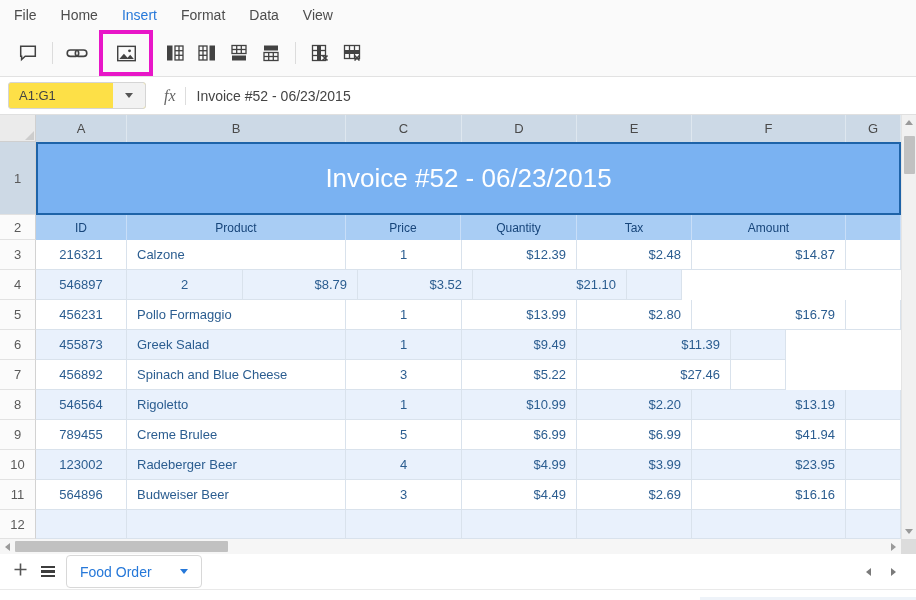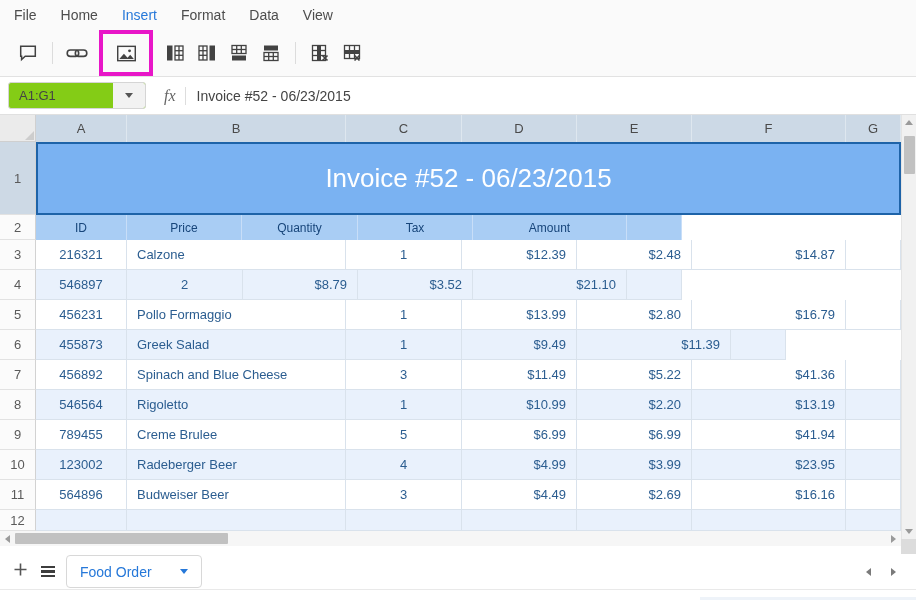--- a/index.html
+++ b/index.html
@@ -13,21 +13,21 @@
 
   
   .toolbar { height:47px; background:#fafafa; border-bottom:1px solid #e2e2e2; display:flex; align-items:center; padding-left:12px; }
   .tb-btn { width:28px; height:28px; display:flex; align-items:center; justify-content:center; margin:0 2px; }
   .tb-sep { width:1px; height:22px; background:#dcdcdc; margin:0 8px; }
   .hl-box { border:4px solid #e816c8; padding:5px 9px; display:flex; align-items:center; justify-content:center; margin:0 6px; }
   .tb-btn svg, .hl-box svg { display:block; }
 
   
   .formulabar { height:38px; background:#fff; border-bottom:1px solid #e0e0e0; display:flex; align-items:center; }
-  .namebox { margin-left:8px; width:138px; height:27px; border:1px solid #d5d5d5; border-radius:3px; display:flex; align-items:stretch; background:#84cc16; overflow:hidden; }
+  .namebox { margin-left:8px; width:138px; height:27px; border:1px solid #d5d5d5; border-radius:3px; display:flex; align-items:stretch; background:#fde047; overflow:hidden; }
   .namebox-text { flex:1; display:flex; align-items:center; padding-left:10px; font-size:13px; color:#444; }
   .namebox-arrow { width:32px; background:#f2f2f2; display:flex; align-items:center; justify-content:center; color:#555; }
   .fx { margin-left:18px; font-family:"Liberation Serif", serif; font-style:italic; font-size:16px; color:#666; }
   .fb-sep { width:1px; height:18px; background:#ddd; margin:0 11px 0 9px; }
   .fb-value { font-size:14px; color:#444; }
 
   
   .grid-area { display:flex; }
   .grid-main { width:901px; }
   .w0{width:91px} .w1{width:219px} .w2{width:116px} .w3{width:115px} .w4{width:115px} .w5{width:154px} .w6{width:55px}
@@ -36,21 +36,21 @@
   .corner-tri { position:absolute; right:1px; bottom:1px; width:0; height:0; border-left:9px solid transparent; border-bottom:9px solid #cdcdcd; }
   .col-header { background:#ccd9e6; border-right:1px solid #dee7ef; display:flex; align-items:center; justify-content:center; font-size:13px; color:#4a4a4a; }
   .row-header { width:36px; background:#fbfbfb; border-right:1px solid #d2d2d2; border-bottom:1px solid #e2e2e2; display:flex; align-items:center; justify-content:center; font-size:13px; color:#5a5a5a; }
   .title-row { display:flex; height:73px; }
   .title-row .row-header { background:#cdd9e5; }
   .merged-title { width:865px; background:#7ab2f2; border:2px solid #1e63a8; display:flex; align-items:center; justify-content:center; color:#fff; font-size:26px; }
   .hrow { display:flex; height:25px; }
   .hcell { background:#a9cdf4; border-right:1px solid #c8def8; display:flex; align-items:center; justify-content:center; font-size:12px; color:#17457a; }
   .grid-row { display:flex; height:30px; background:#fff; }
   .grid-row.striped .cell { background:#e9f1fc; }
-  .grid-row.last-row { height:21px; overflow:hidden; }
+  .grid-row.last-row { height:29px; overflow:hidden; }
   .cell { background:#fff; border-right:1px solid #d9e2ec; border-bottom:1px solid #d9e2ec; display:flex; align-items:center; font-size:13px; color:#2b5d90; }
   .ta-c { justify-content:center; } .ta-l { justify-content:flex-start; padding-left:10px; } .ta-r { justify-content:flex-end; padding-right:10px; }
 
   
   .hscroll { height:15px; width:901px; display:flex; background:#f6f6f6; align-items:center; }
   .h-arrow { width:15px; height:15px; display:flex; align-items:center; justify-content:center; color:#9a9a9a; }
   .h-thumb { width:213px; height:11px; background:#c1c1c1; border-radius:1px; }
   .h-track-rest { flex:1; }
   .v-rail { width:15px; display:flex; flex-direction:column; }
   .vscroll { height:424px; background:#f1f1f1; border-left:1px solid #e4e4e4; display:flex; flex-direction:column; align-items:center; }
@@ -226,20 +226,21 @@
           <div class="col-header w5">F</div>
           <div class="col-header w6">G</div>
         </div>
       <div class="title-row">
         <div class="row-header">1</div>
         <div class="merged-title" style="background: rgb(122, 178, 242); border-color: rgb(30, 99, 168);">Invoice #52 - 06/23/2015</div>
       </div>
       <div class="hrow">
         <div class="row-header">2</div>
       <div class="hcell w0">ID</div>
+          <div class="hcell w1">Product</div>
           <div class="hcell w3">Price</div>
           <div class="hcell w2">Quantity</div>
           <div class="hcell w4">Tax</div>
           <div class="hcell w5">Amount</div>
           <div class="hcell w6"></div>
         </div>
       <div>
           <div class="grid-row">
             <div class="row-header">3</div>
             <div class="cell w0 ta-c">216321</div>
@@ -276,23 +277,22 @@
             <div class="cell w2 ta-c">1</div>
             <div class="cell w3 ta-r">$9.49</div>
             <div class="cell w5 ta-r">$11.39</div>
             <div class="cell w6"></div>
           </div>
           <div class="grid-row">
             <div class="row-header">7</div>
             <div class="cell w0 ta-c">456892</div>
             <div class="cell w1 ta-l">Spinach and Blue Cheese</div>
             <div class="cell w2 ta-c">3</div>
-            <div class="cell w3 ta-r">$11.49</div>
             <div class="cell w4 ta-r">$5.22</div>
-            <div class="cell w5 ta-r">$41.36</div>
+            <div class="cell w5 ta-r">$27.46</div>
             <div class="cell w6"></div>
           </div>
           <div class="grid-row striped">
             <div class="row-header">8</div>
             <div class="cell w0 ta-c">546564</div>
             <div class="cell w1 ta-l">Rigoletto</div>
             <div class="cell w2 ta-c">1</div>
             <div class="cell w3 ta-r">$10.99</div>
             <div class="cell w4 ta-r">$2.20</div>
             <div class="cell w5 ta-r">$13.19</div>

